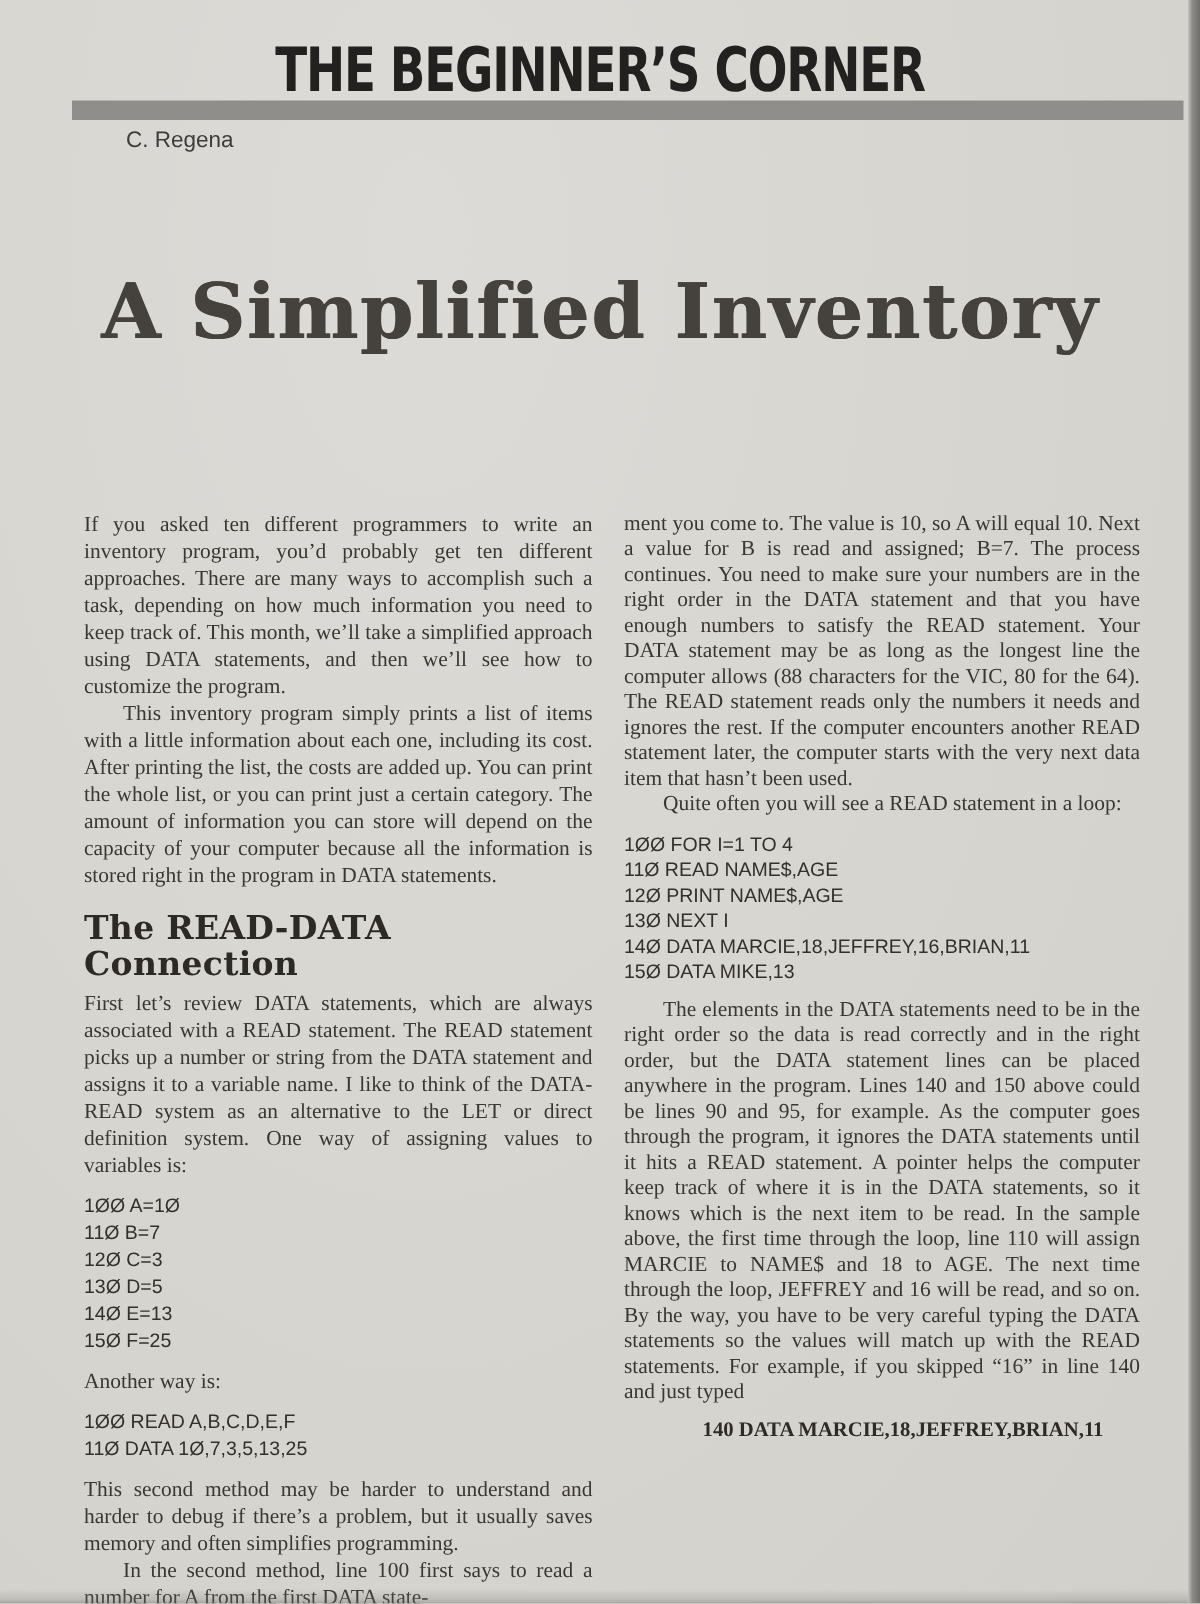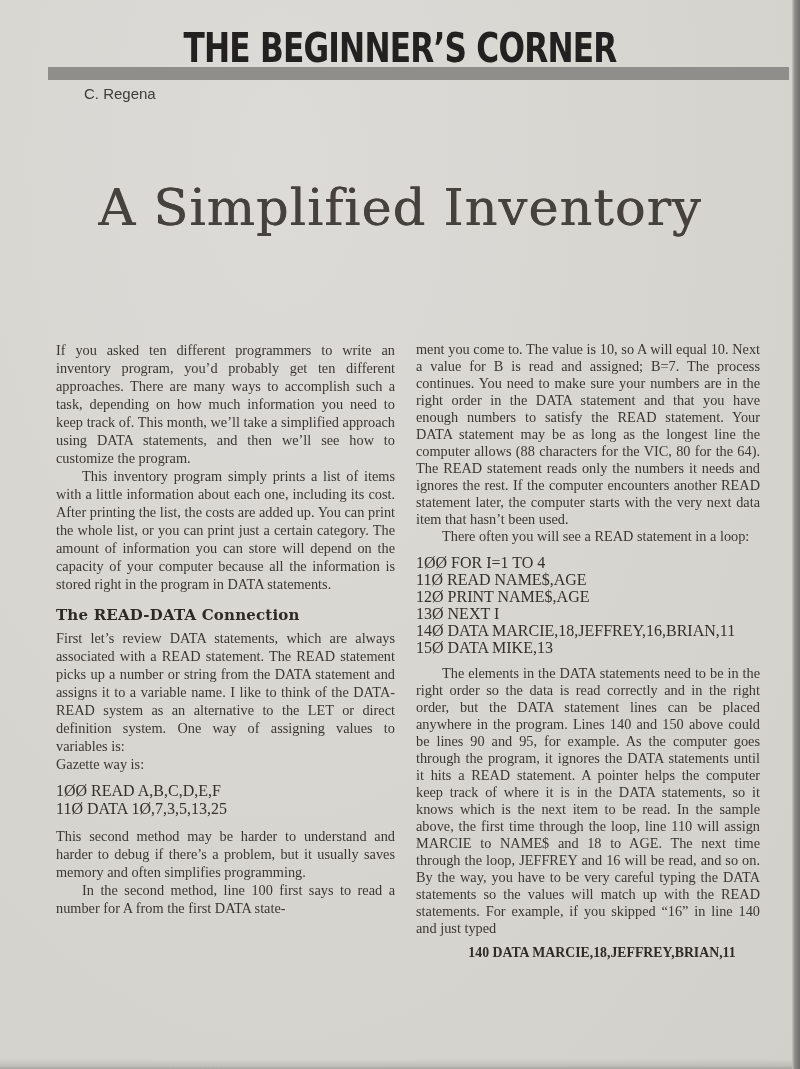--- a/index.html
+++ b/index.html
@@ -49,21 +49,21 @@
   }
 
   
   .article-title {
     position: absolute;
     top: 180px; left: 0;
     width: 800px;
     margin: 0;
     text-align: center;
     font-family: "DejaVu Serif", serif;
-    font-weight: normal;
+    font-weight: bold;
     font-size: 51px;
     line-height: 1.1;
     letter-spacing: 1px;
     color: #45423d;
     text-shadow: 0.4px 0 0 #45423d;
     white-space: nowrap;
   }
 
   
   .columns {
@@ -81,30 +81,30 @@
   .col p {
     margin: 0;
     text-align: justify;
   }
   .col p.indent { text-indent: 26px; }
 
   .section-heading {
     margin: 14px 0 5px 0;
     font-family: "DejaVu Serif", serif;
     font-weight: bold;
-    font-size: 15px;
+    font-size: 22px;
     line-height: 1.1;
     letter-spacing: 0.2px;
     color: #2d2a26;
   }
 
   pre.code {
     margin: 9px 0;
-    font-family: Liberation Serif, serif;
-    font-size: 16px;
+    font-family: Liberation Sans, sans-serif;
+    font-size: 13px;
     line-height: inherit;
     color: #33302b;
     white-space: pre;
   }
 
   p.bold-line {
     margin: 7px 0 7px 28px !important;
     font-weight: bold;
     font-size: 13.8px;
     text-align: center;
@@ -152,30 +152,36 @@
 
   <h2 class="article-title">A Simplified Inventory</h2>
 
   <div class="columns">
 
     <div class="col col-left">
       <p>If you asked ten different programmers to write an inventory program, you’d probably get ten different approaches. There are many ways to accomplish such a task, depending on how much information you need to keep track of. This month, we’ll take a simplified approach using DATA statements, and then we’ll see how to customize the program.</p>
       <p class="indent">This inventory program simply prints a list of items with a little information about each one, including its cost. After printing the list, the costs are added up. You can print the whole list, or you can print just a certain category. The amount of information you can store will depend on the capacity of your computer because all the information is stored right in the program in DATA statements.</p>
       <h3 class="section-heading">The READ-DATA Connection</h3>
       <p>First let’s review DATA statements, which are always associated with a READ statement. The READ statement picks up a number or string from the DATA statement and assigns it to a variable name. I like to think of the DATA-READ system as an alternative to the LET or direct definition system. One way of assigning values to variables is:</p>
-      <p>Gazette way is:</p>
+      <pre class="code">1ØØ A=1Ø
+11Ø B=7
+12Ø C=3
+13Ø D=5
+14Ø E=13
+15Ø F=25</pre>
+      <p>Another way is:</p>
       <pre class="code">1ØØ READ A,B,C,D,E,F
 11Ø DATA 1Ø,7,3,5,13,25</pre>
       <p>This second method may be harder to understand and harder to debug if there’s a problem, but it usually saves memory and often simplifies programming.</p>
       <p class="indent">In the second method, line 100 first says to read a number for A from the first DATA state-</p>
     </div>
 
     <div class="col col-right">
       <p>ment you come to. The value is 10, so A will equal 10. Next a value for B is read and assigned; B=7. The process continues. You need to make sure your numbers are in the right order in the DATA statement and that you have enough numbers to satisfy the READ statement. Your DATA statement may be as long as the longest line the computer allows (88 characters for the VIC, 80 for the 64). The READ statement reads only the numbers it needs and ignores the rest. If the computer encounters another READ statement later, the computer starts with the very next data item that hasn’t been used.</p>
-      <p class="indent">There often you will see a READ statement in a loop:</p>
+      <p class="indent">Quite often you will see a READ statement in a loop:</p>
       <pre class="code">1ØØ FOR I=1 TO 4
 11Ø READ NAME$,AGE
 12Ø PRINT NAME$,AGE
 13Ø NEXT I
 14Ø DATA MARCIE,18,JEFFREY,16,BRIAN,11
 15Ø DATA MIKE,13</pre>
       <p class="indent">The elements in the DATA statements need to be in the right order so the data is read correctly and in the right order, but the DATA statement lines can be placed anywhere in the program. Lines 140 and 150 above could be lines 90 and 95, for example. As the computer goes through the program, it ignores the DATA statements until it hits a READ statement. A pointer helps the computer keep track of where it is in the DATA statements, so it knows which is the next item to be read. In the sample above, the first time through the loop, line 110 will assign MARCIE to NAME$ and 18 to AGE. The next time through the loop, JEFFREY and 16 will be read, and so on. By the way, you have to be very careful typing the DATA statements so the values will match up with the READ statements. For example, if you skipped “16” in line 140 and just typed</p>
       <p class="bold-line">140 DATA MARCIE,18,JEFFREY,BRIAN,11</p>
     </div>
 

